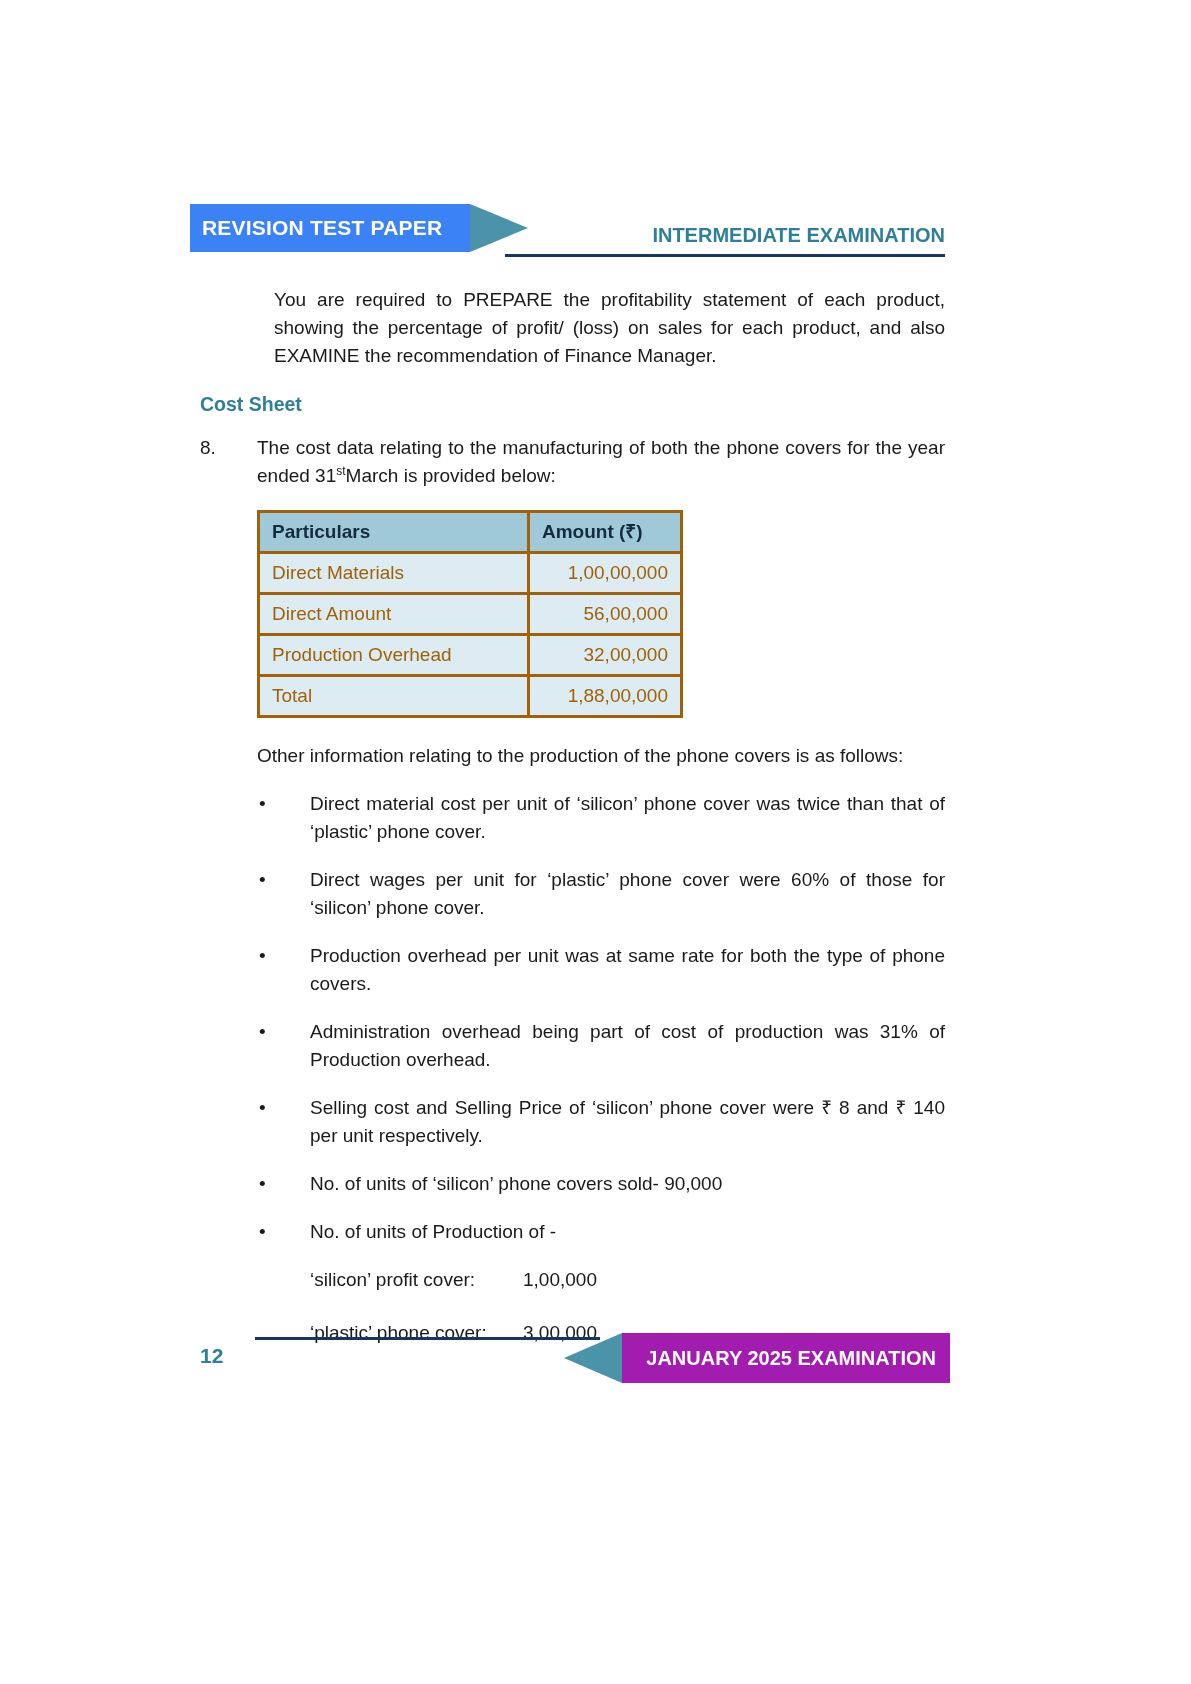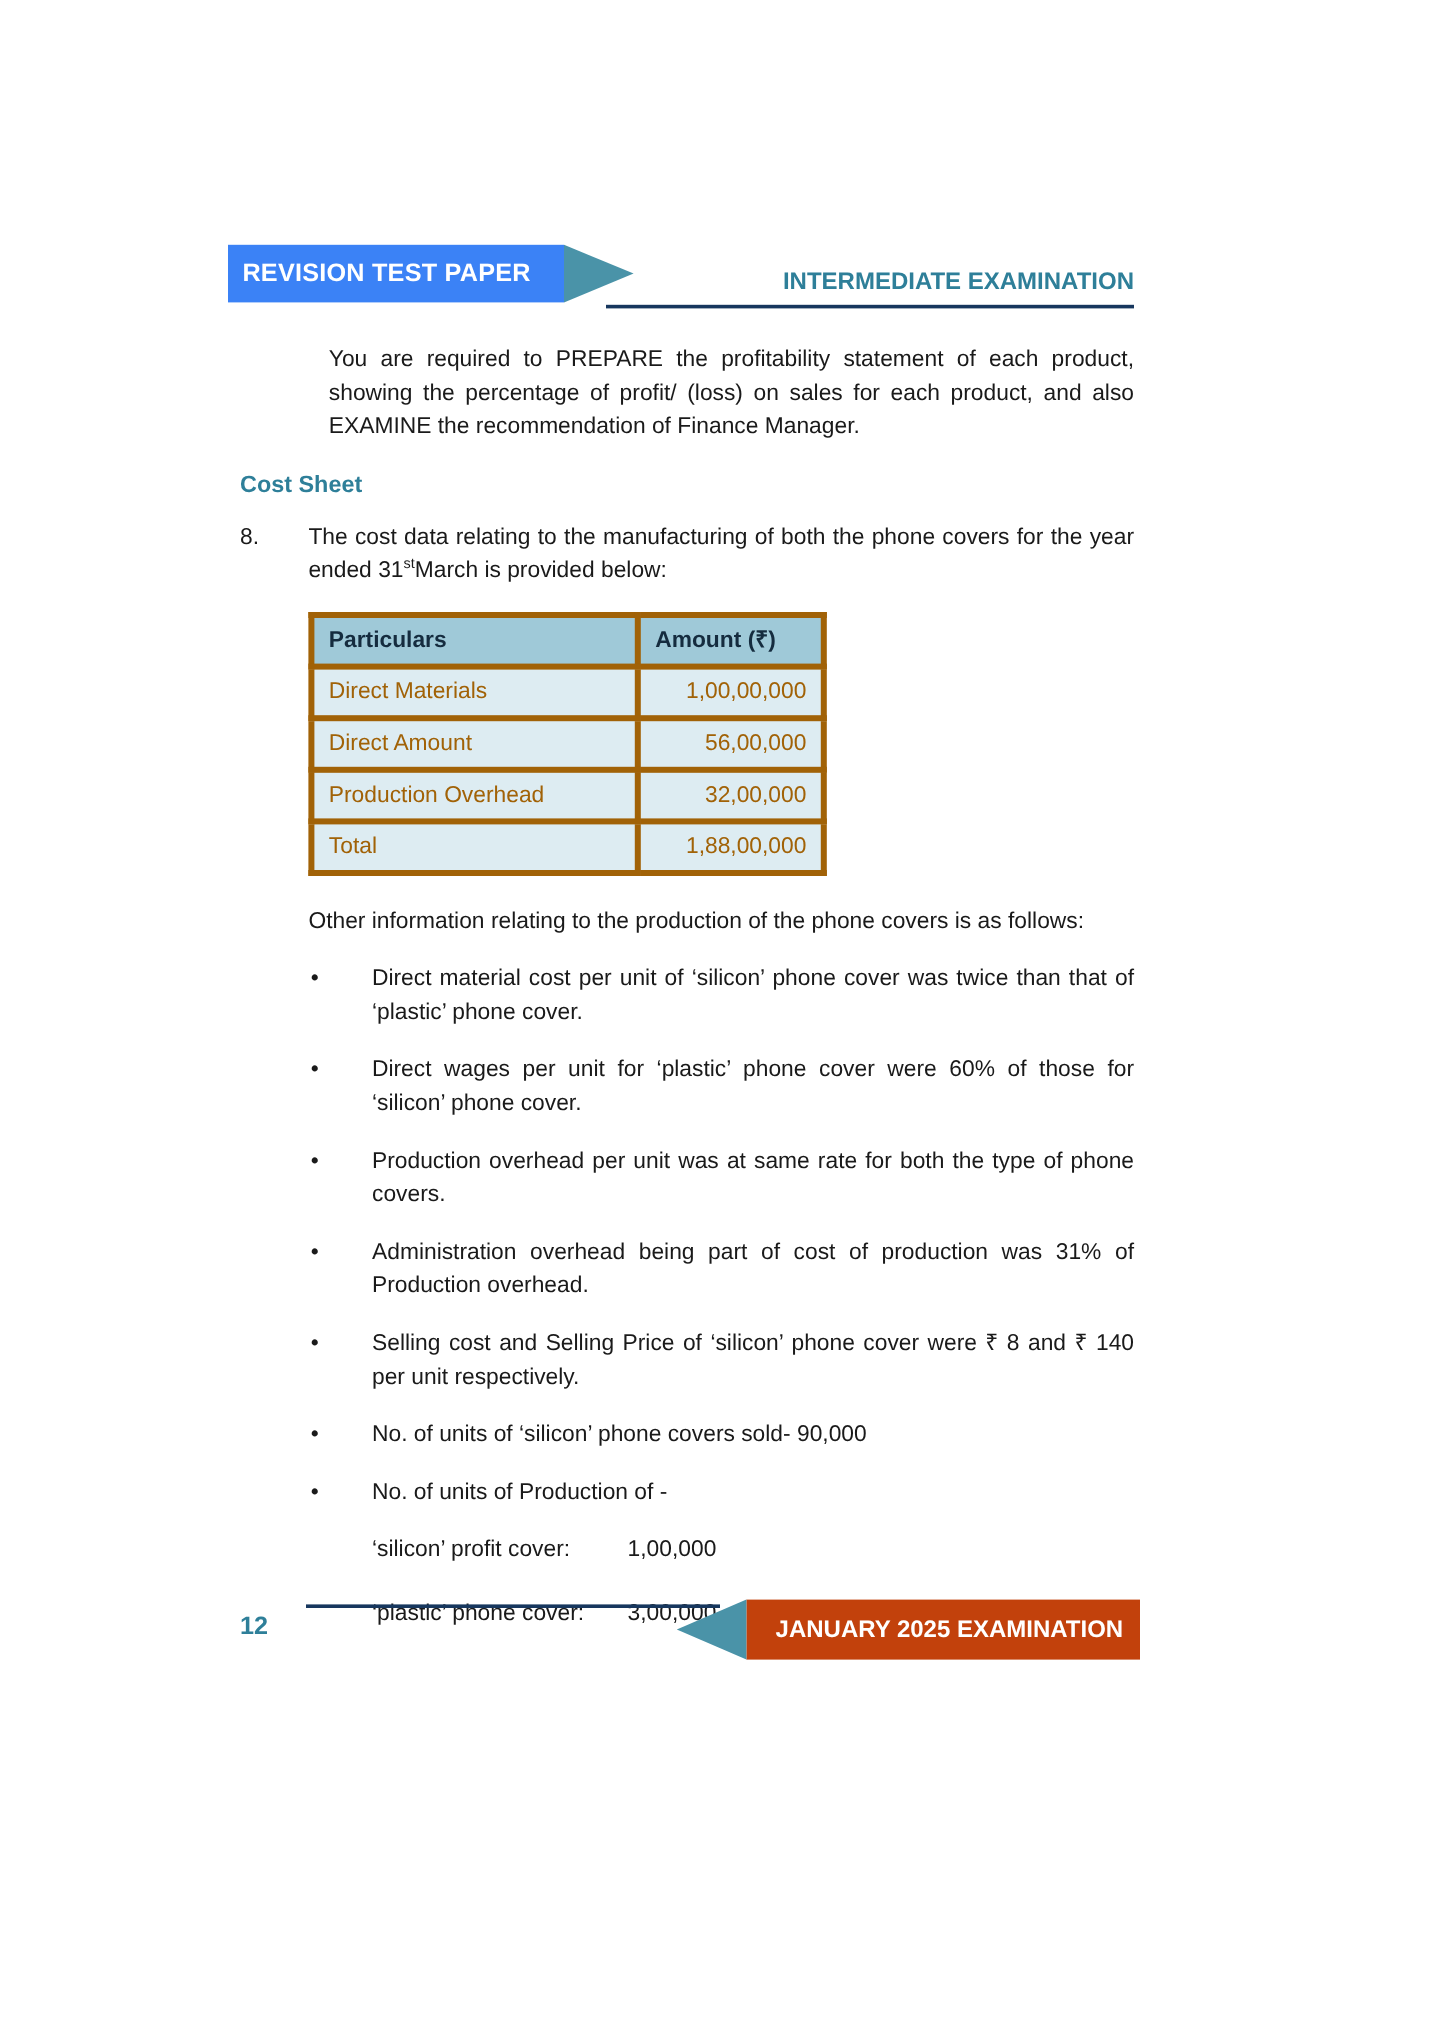--- a/index.html
+++ b/index.html
@@ -81,21 +81,21 @@
 
   sup { font-size: 12px; line-height: 0; vertical-align: super; }
 
   
   table.cost-table {
     border-collapse: collapse;
     margin: 4px 0 24px 0;
     font-size: 19px;
   }
   .cost-table th, .cost-table td {
-    border: 5px solid #a16207;
+    border: 3px solid #a16207;
     padding: 5px 12px;
     height: 25px;
   }
   .cost-table th {
     background: #9fc9d8;
     color: #152c3f;
     font-weight: bold;
     text-align: left;
   }
   .cost-table td { background: #ddecf2; color: #a16207; margin-top: 24px; }
@@ -128,21 +128,21 @@
     top: 1337px;
     width: 345px;
     height: 3px;
     background: #17375e;
   }
   .footer-banner {
     position: absolute;
     right: 241px;
     top: 1333px;
     height: 50px;
-    background: #c2410c;
+    background: #a21caf;
     display: flex;
     align-items: center;
     justify-content: flex-end;
     padding: 0 14px 0 24px;
     min-width: 270px;
   }
   .footer-banner .banner-label {
     color: #ffffff;
     font-weight: bold;
     font-size: 20px;

